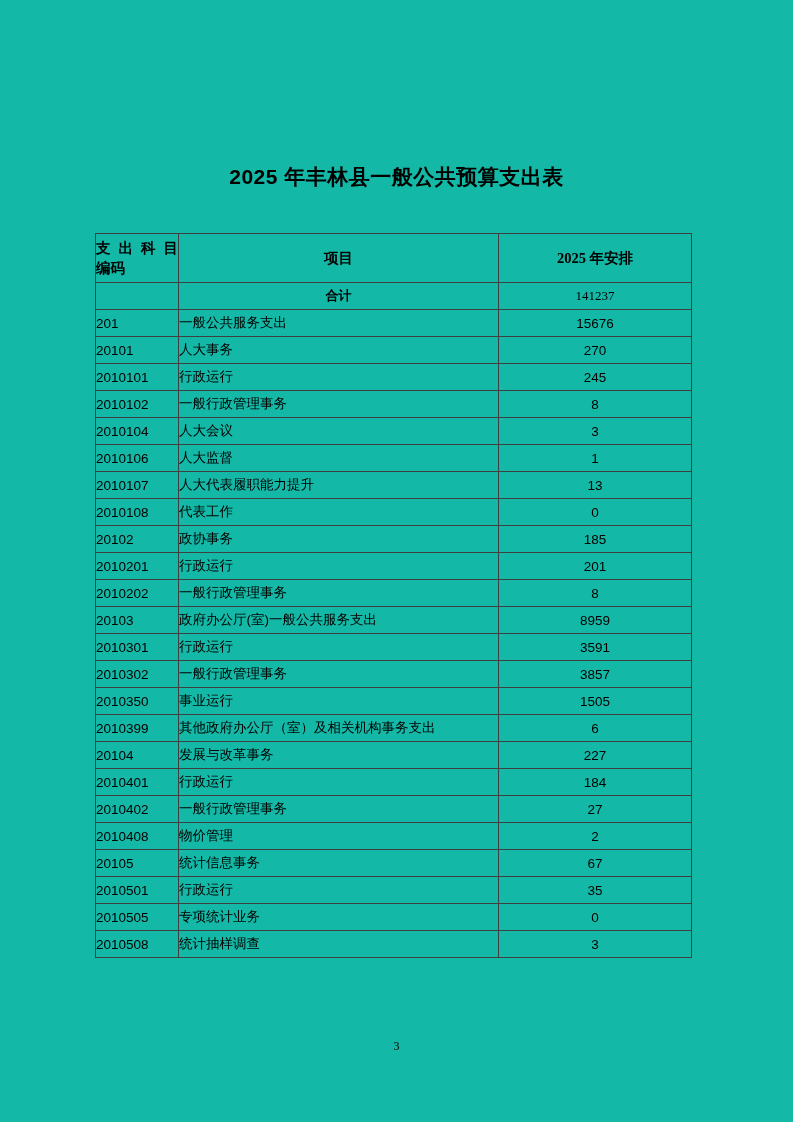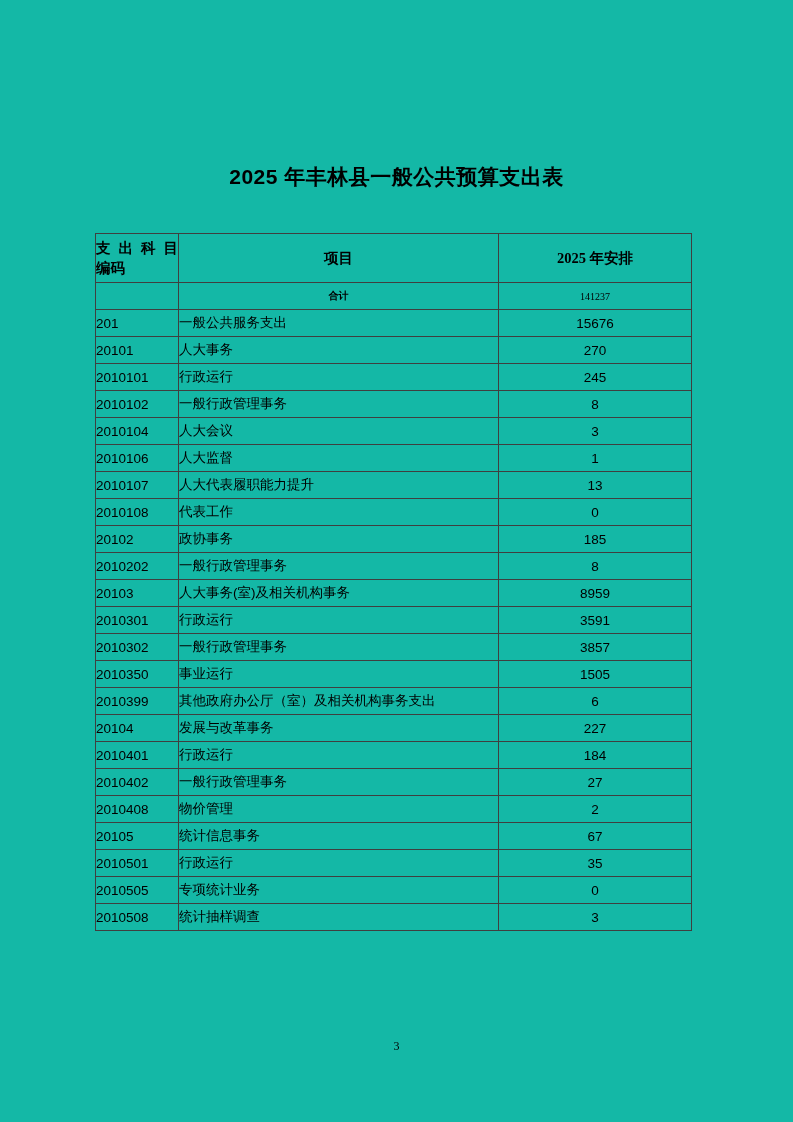--- a/index.html
+++ b/index.html
@@ -77,21 +77,21 @@
     font-size: 13.5px;
   }
   .cell-code { padding-left: 8px; text-align: left; }
   .cell-item { padding-left: 11px; text-align: left; }
   .cell-amount { text-align: center; }
   tr.total-row {
     height: 28px;
   }
   tr.total-row td {
     font-family: "Liberation Serif", "DejaVu Serif", serif;
-    font-size: 10px;
+    font-size: 13px;
   }
   tr.total-row .cell-item {
     text-align: center;
     padding-left: 0;
     font-weight: 700;
   }
   tr.total-row .cell-amount {
     font-weight: 400;
   }
   .page-number {
@@ -172,27 +172,32 @@
       <td class="cell-code">2010108</td>
       <td class="cell-item">代表工作</td>
       <td class="cell-amount">0</td>
     </tr>
         <tr>
       <td class="cell-code">20102</td>
       <td class="cell-item">政协事务</td>
       <td class="cell-amount">185</td>
     </tr>
         <tr>
+      <td class="cell-code">2010201</td>
+      <td class="cell-item">行政运行</td>
+      <td class="cell-amount">201</td>
+    </tr>
+        <tr>
       <td class="cell-code">2010202</td>
       <td class="cell-item">一般行政管理事务</td>
       <td class="cell-amount">8</td>
     </tr>
         <tr>
       <td class="cell-code">20103</td>
-      <td class="cell-item">人大事务(室)及相关机构事务</td>
+      <td class="cell-item">政府办公厅(室)一般公共服务支出</td>
       <td class="cell-amount">8959</td>
     </tr>
         <tr>
       <td class="cell-code">2010301</td>
       <td class="cell-item">行政运行</td>
       <td class="cell-amount">3591</td>
     </tr>
         <tr>
       <td class="cell-code">2010302</td>
       <td class="cell-item">一般行政管理事务</td>

